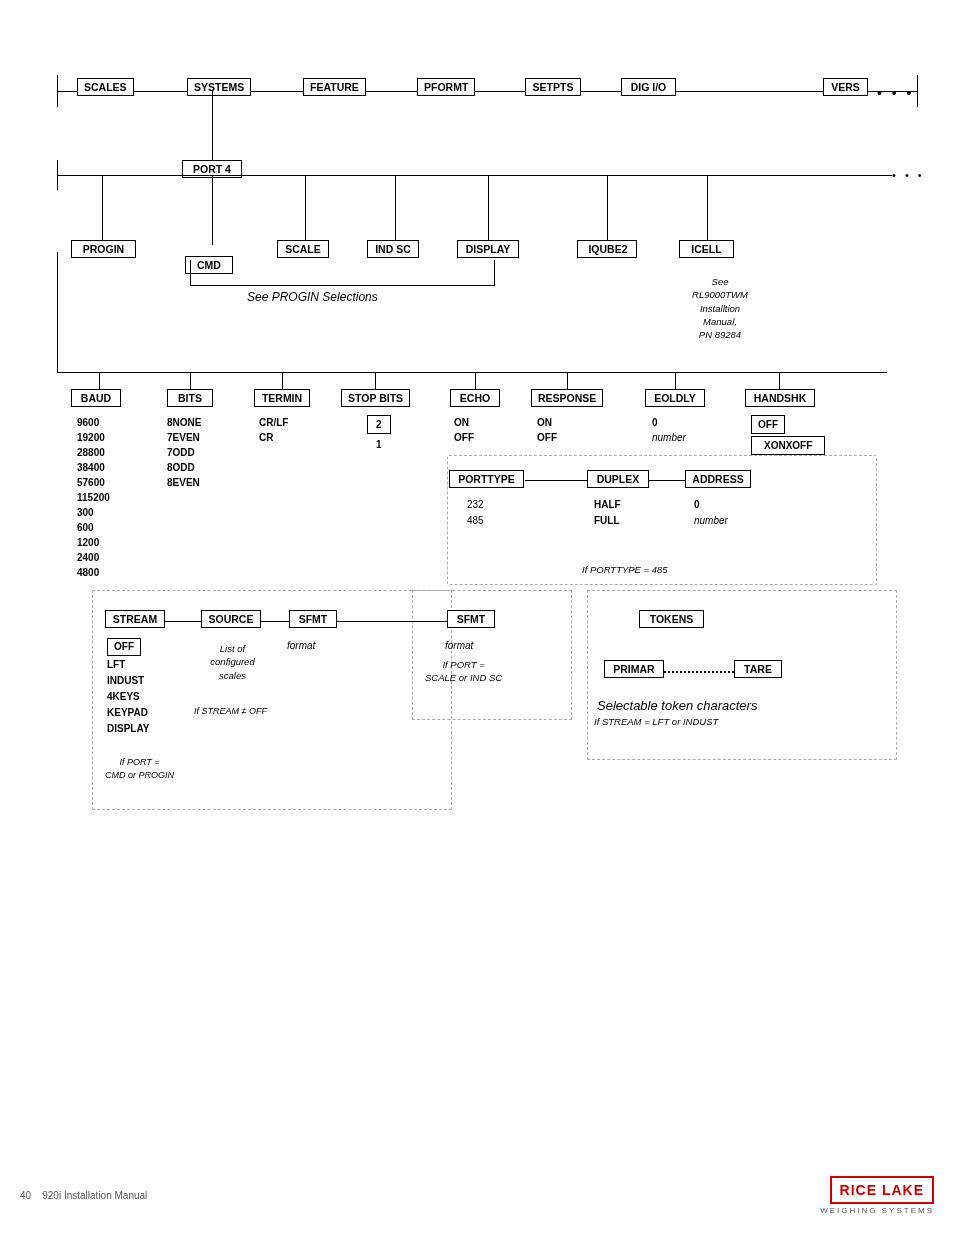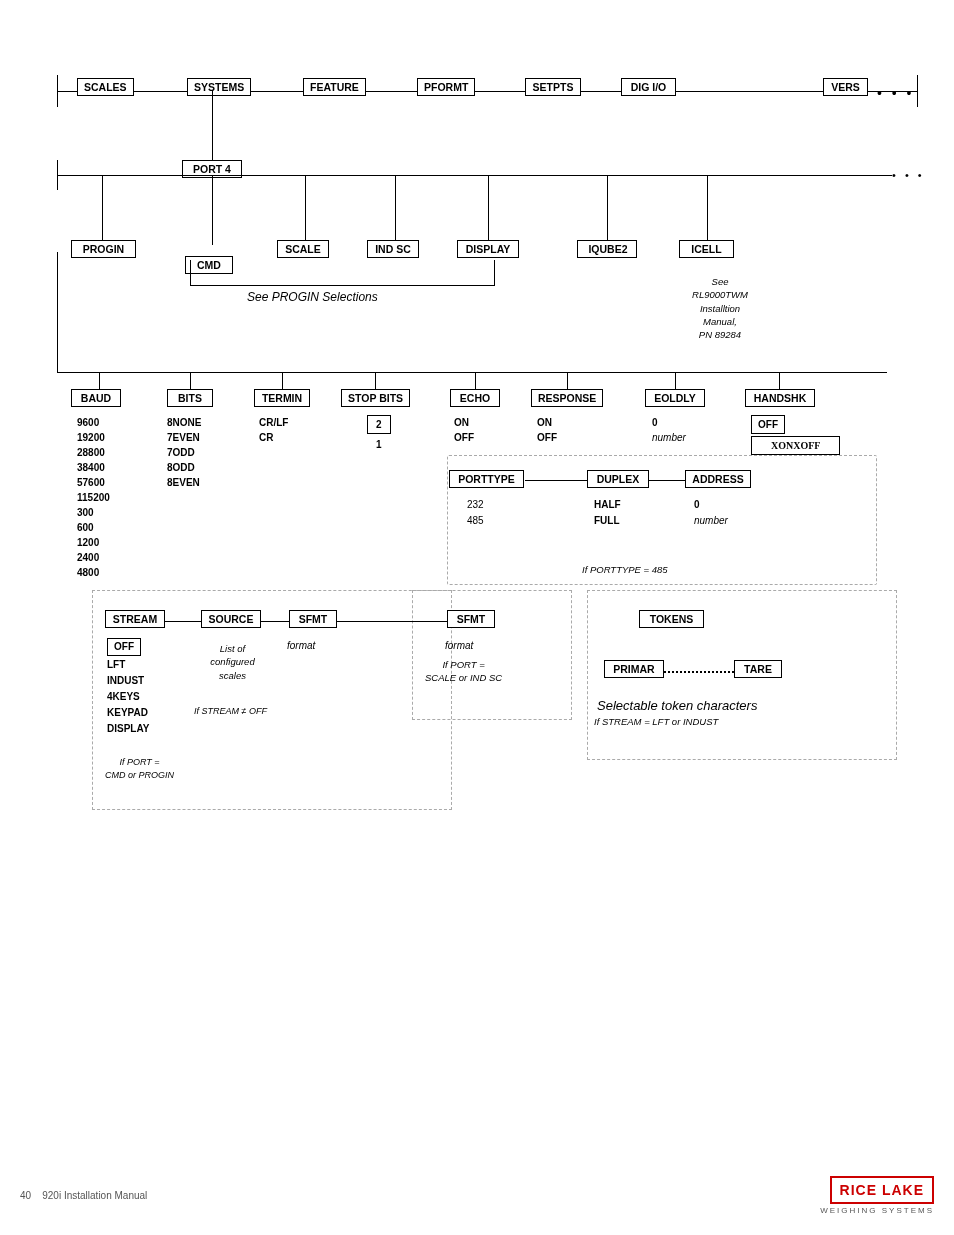--- a/index.html
+++ b/index.html
@@ -226,21 +226,21 @@
       ON<br>OFF
     </div>
 
     <div style="position:absolute; left:625px; top:395px; font-size:10px; line-height:1.5;">
       <span style="font-weight:bold;">0</span><br>
       <span style="font-style:italic;">number</span>
     </div>
 
     <div style="position:absolute; left:724px; top:395px; font-size:10px; line-height:1.5; font-weight:bold;">
       <div style="border:1px solid #000; padding:1px 6px; display:inline-block; margin-bottom:2px;">OFF</div><br>
-      <div style="border:1px solid #000; padding:1px 19px; display:inline-block;font-family:Liberation Serif, serif;">XONXOFF</div>
+      <div style="border:1px solid #000; padding:1px 12px; display:inline-block;">XONXOFF</div>
     </div>
 
     <div style="position:absolute; left:420px; top:435px; width:430px; height:130px; border:1px dashed #aaa; border-radius:2px;"></div>
 
     <div class="box" style="left:422px; top:450px; min-width:75px; font-weight:bold;">PORTTYPE</div>
 
     <div class="box" style="left:560px; top:450px; min-width:62px;">DUPLEX</div>
 
     <div class="box" style="left:658px; top:450px; min-width:66px;">ADDRESS</div>
 

